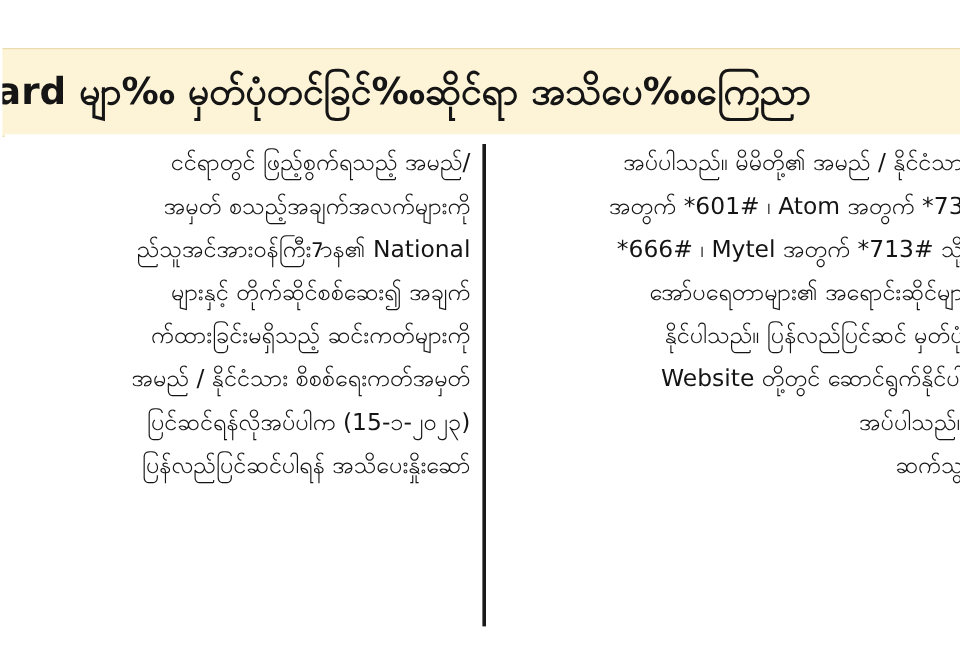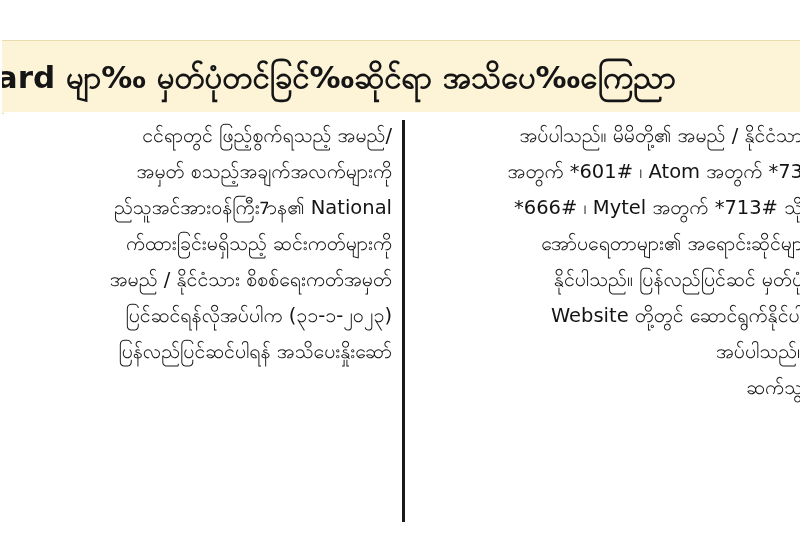--- a/index.html
+++ b/index.html
@@ -153,23 +153,24 @@
     <div class="headline-text">Card မျာ‰ မှတ်ပုံတင်ခြင်‰ဆိုင်ရာ အသိပေ‰ကြေညာ</div>
   </div>
 
   <div class="body-area">
     <div class="columns">
 
       <div class="col col-left">
         <p>ငင်ရာတွင် ဖြည့်စွက်ရသည့် အမည်/</p>
         <p>အမှတ်    စသည့်အချက်အလက်များကို</p>
         <p>ည်သူအင်အား၀န်ကြီး7ာန၏ National</p>
+        <p>များနှင့် တိုက်ဆိုင်စစ်ဆေး၍ အချက်</p>
         <p>က်ထားခြင်းမရှိသည့် ဆင်းကတ်များကို</p>
         <p>အမည် / နိုင်ငံသား စိစစ်ရေးကတ်အမှတ်</p>
-        <p>ပြင်ဆင်ရန်လိုအပ်ပါက (၃၁-၁-၂၀၂၃)</p>
+        <p>ပြင်ဆင်ရန်လိုအပ်ပါက (15-၁-၂၀၂၃)</p>
         <p>ပြန်လည်ပြင်ဆင်ပါရန် အသိပေးနှိုးဆော်</p>
       </div>
 
       <div class="col-divider"></div>
 
       <div class="col col-right">
         <p>အပ်ပါသည်။ မိမိတို့၏ အမည် / နိုင်ငံသာ</p>
         <p>အတွက် *601# ၊ Atom အတွက် *73</p>
         <p>*666# ၊ Mytel အတွက် *713# သို့</p>
         <p>အော်ပရေတာများ၏ အရောင်းဆိုင်မျာ</p>

